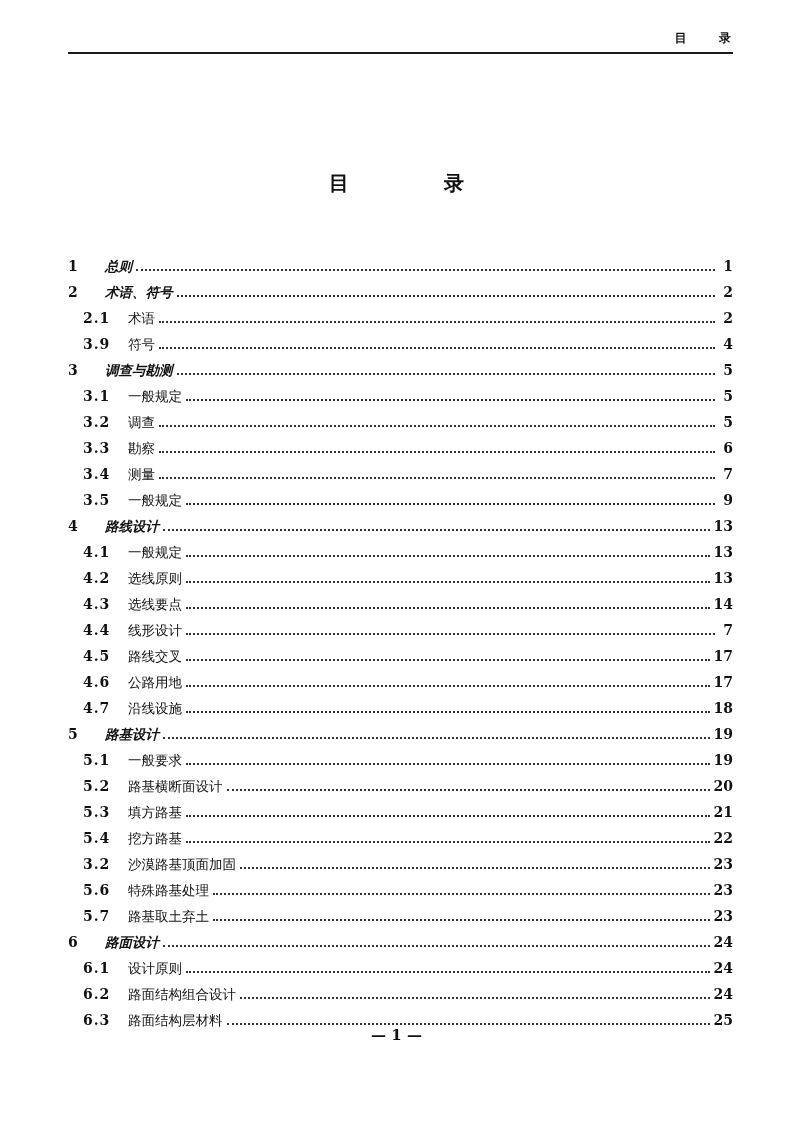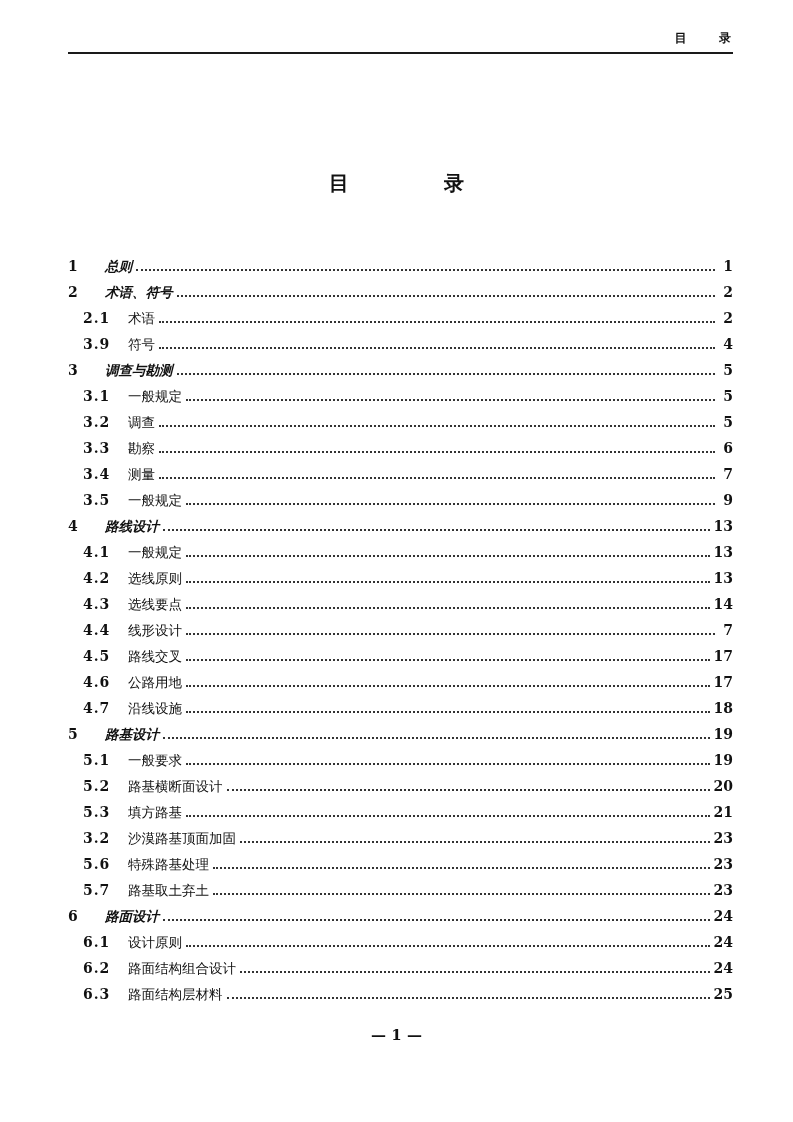--- a/index.html
+++ b/index.html
@@ -232,20 +232,26 @@
       <span class="toc-dots"></span>
       <span class="toc-page">20</span>
     </div>
     <div class="toc-row level-2">
       <span class="toc-num">5.3</span>
       <span class="toc-label">填方路基</span>
       <span class="toc-dots"></span>
       <span class="toc-page">21</span>
     </div>
     <div class="toc-row level-2">
+      <span class="toc-num">5.4</span>
+      <span class="toc-label">挖方路基</span>
+      <span class="toc-dots"></span>
+      <span class="toc-page">22</span>
+    </div>
+    <div class="toc-row level-2">
       <span class="toc-num">3.2</span>
       <span class="toc-label">沙漠路基顶面加固</span>
       <span class="toc-dots"></span>
       <span class="toc-page">23</span>
     </div>
     <div class="toc-row level-2">
       <span class="toc-num">5.6</span>
       <span class="toc-label">特殊路基处理</span>
       <span class="toc-dots"></span>
       <span class="toc-page">23</span>

